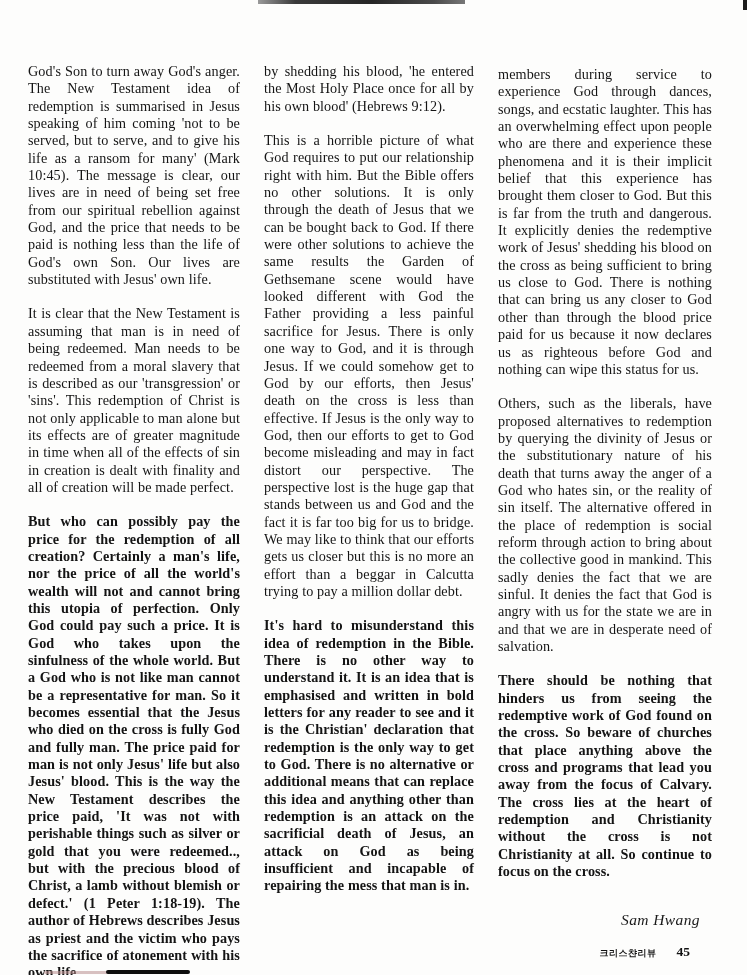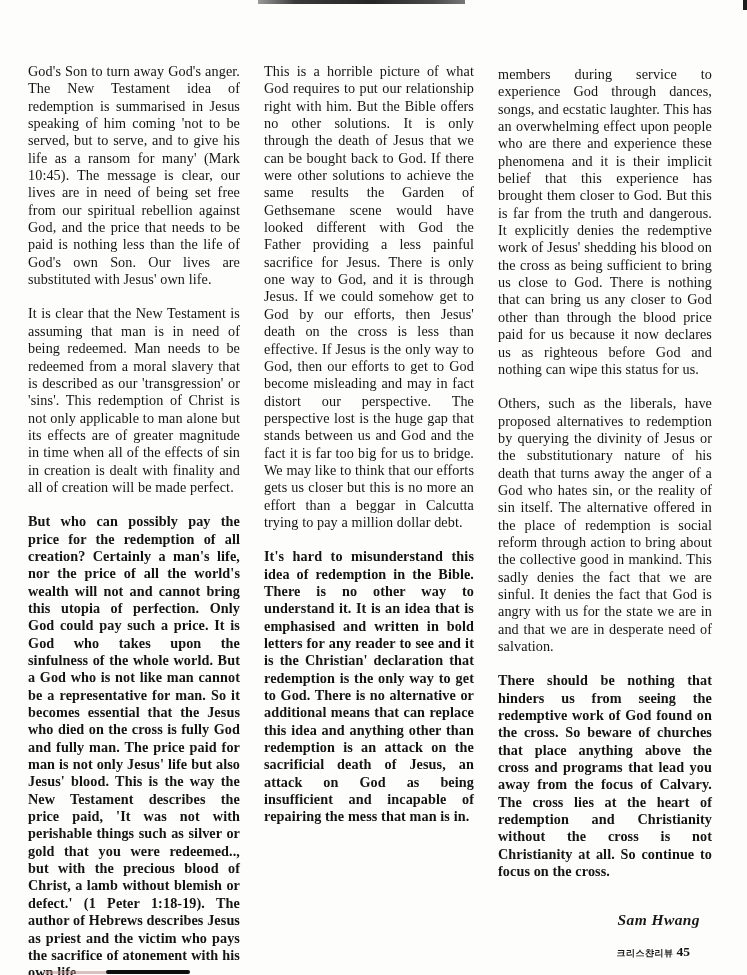--- a/index.html
+++ b/index.html
@@ -53,30 +53,30 @@
     text-align: justify;
     letter-spacing: 0.1px;
   }
   .col p:last-of-type { margin-bottom: 0; font-weight: bold; }
   .signature {
     margin-top: 31px;
     padding-right: 12px;
     text-align: right;
     font-style: italic;
     font-size: 15.5px;
-    font-weight: 700;
+    font-weight: 400;
     letter-spacing: 0.4px;
     color: #1a1a1a;
   }
   .footer {
     position: absolute;
     right: 57px; top: 944px;
     display: flex;
     align-items: baseline;
-    gap: 3px;
+    gap: 20px;
   }
   .journal-name {
     font-family: "DejaVu Sans", sans-serif;
     font-size: 9px;
     font-weight: bold;
     color: #121212;
     letter-spacing: 0.5px;
   }
   .page-number {
     font-family: Liberation Serif, serif;
@@ -95,20 +95,21 @@
 
   <div class="columns">
 
     <div class="col col-1">
       <p>God's Son to turn away God's anger. The New Testament idea of redemption is summarised in Jesus speaking of him coming 'not to be served, but to serve, and to give his life as a ransom for many' (Mark 10:45). The message is clear, our lives are in need of being set free from our spiritual rebellion against God, and the price that needs to be paid is nothing less than the life of God's own Son. Our lives are substituted with Jesus' own life.</p>
       <p>It is clear that the New Testament is assuming that man is in need of being redeemed. Man needs to be redeemed from a moral slavery that is described as our 'transgression' or 'sins'. This redemption of Christ is not only applicable to man alone but its effects are of greater magnitude in time when all of the effects of sin in creation is dealt with finality and all of creation will be made perfect.</p>
       <p>But who can possibly pay the price for the redemption of all creation? Certainly a man's life, nor the price of all the world's wealth will not and cannot bring this utopia of perfection. Only God could pay such a price. It is God who takes upon the sinfulness of the whole world. But a God who is not like man cannot be a representative for man. So it becomes essential that the Jesus who died on the cross is fully God and fully man. The price paid for man is not only Jesus' life but also Jesus' blood. This is the way the New Testament describes the price paid, 'It was not with perishable things such as silver or gold that you were redeemed.., but with the precious blood of Christ, a lamb without blemish or defect.' (1 Peter 1:18-19). The author of Hebrews describes Jesus as priest and the victim who pays the sacrifice of atonement with his own life</p>
     </div>
 
     <div class="col col-2">
+      <p>by shedding his blood, 'he entered the Most Holy Place once for all by his own blood' (Hebrews 9:12).</p>
       <p>This is a horrible picture of what God requires to put our relationship right with him. But the Bible offers no other solutions. It is only through the death of Jesus that we can be bought back to God. If there were other solutions to achieve the same results the Garden of Gethsemane scene would have looked different with God the Father providing a less painful sacrifice for Jesus. There is only one way to God, and it is through Jesus. If we could somehow get to God by our efforts, then Jesus' death on the cross is less than effective. If Jesus is the only way to God, then our efforts to get to God become misleading and may in fact distort our perspective. The perspective lost is the huge gap that stands between us and God and the fact it is far too big for us to bridge. We may like to think that our efforts gets us closer but this is no more an effort than a beggar in Calcutta trying to pay a million dollar debt.</p>
       <p>It's hard to misunderstand this idea of redemption in the Bible. There is no other way to understand it. It is an idea that is emphasised and written in bold letters for any reader to see and it is the Christian' declaration that redemption is the only way to get to God. There is no alternative or additional means that can replace this idea and anything other than redemption is an attack on the sacrificial death of Jesus, an attack on God as being insufficient and incapable of repairing the mess that man is in.</p>
     </div>
 
     <div class="col col-3">
       <p>members during service to experience God through dances, songs, and ecstatic laughter. This has an overwhelming effect upon people who are there and experience these phenomena and it is their implicit belief that this experience has brought them closer to God. But this is far from the truth and dangerous. It explicitly denies the redemptive work of Jesus' shedding his blood on the cross as being sufficient to bring us close to God. There is nothing that can bring us any closer to God other than through the blood price paid for us because it now declares us as righteous before God and nothing can wipe this status for us.</p>
       <p>Others, such as the liberals, have proposed alternatives to redemption by querying the divinity of Jesus or the substitutionary nature of his death that turns away the anger of a God who hates sin, or the reality of sin itself. The alternative offered in the place of redemption is social reform through action to bring about the collective good in mankind. This sadly denies the fact that we are sinful. It denies the fact that God is angry with us for the state we are in and that we are in desperate need of salvation.</p>
       <p>There should be nothing that hinders us from seeing the redemptive work of God found on the cross. So beware of churches that place anything above the cross and programs that lead you away from the focus of Calvary. The cross lies at the heart of redemption and Christianity without the cross is not Christianity at all. So continue to focus on the cross.</p>
       <div class="signature">Sam Hwang</div>
     </div>

